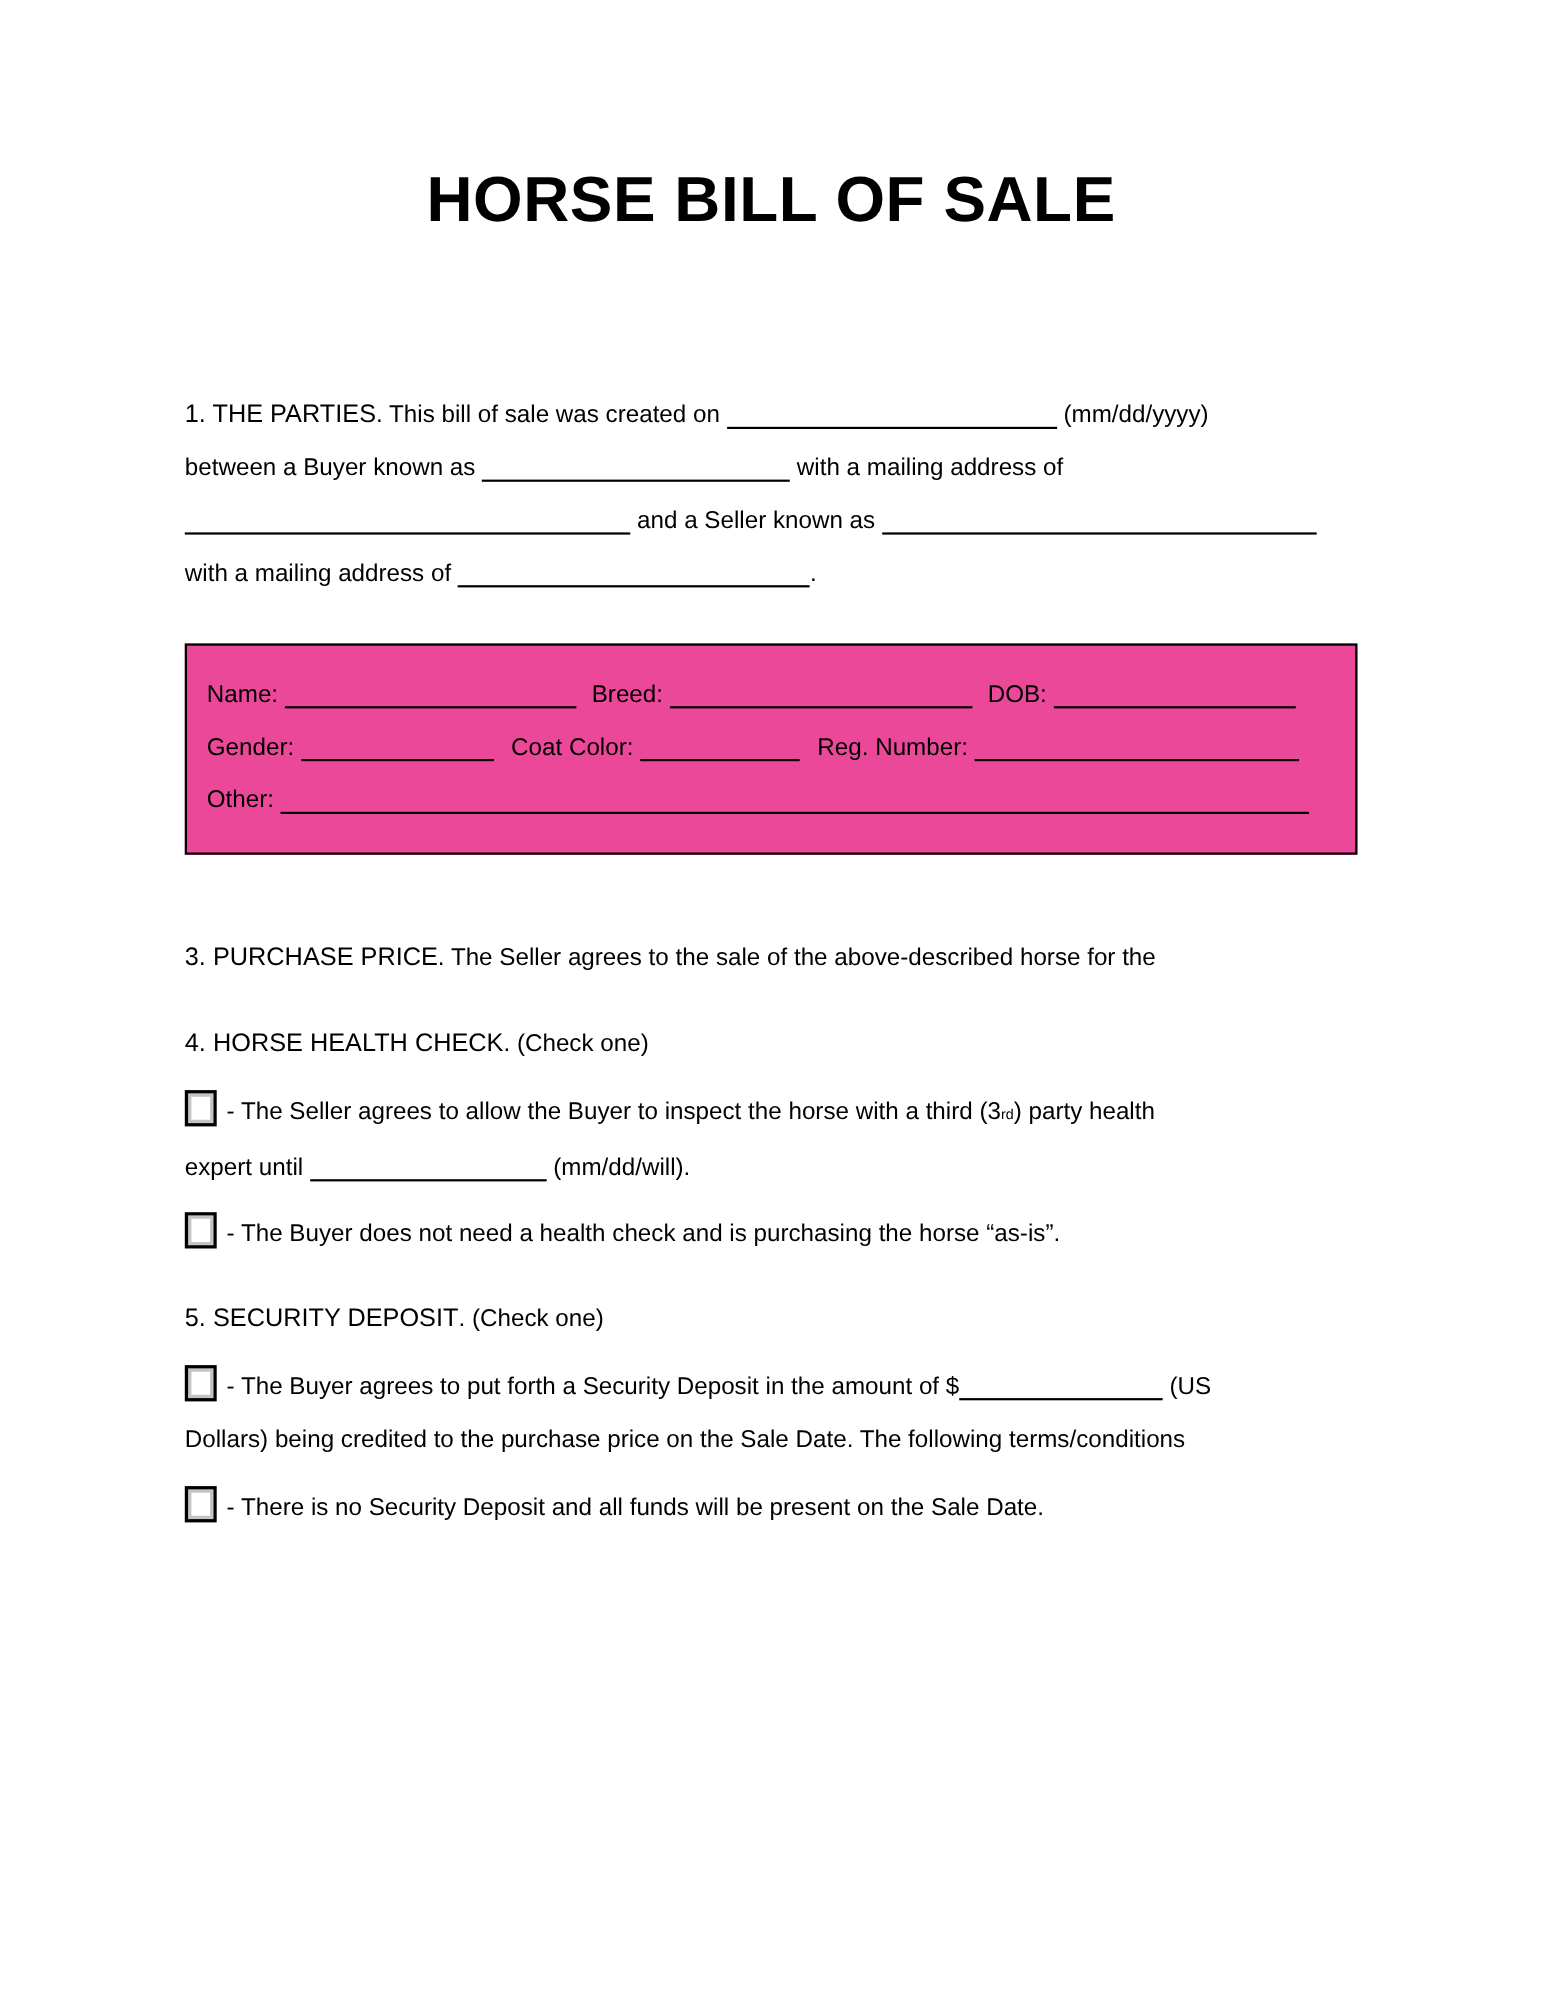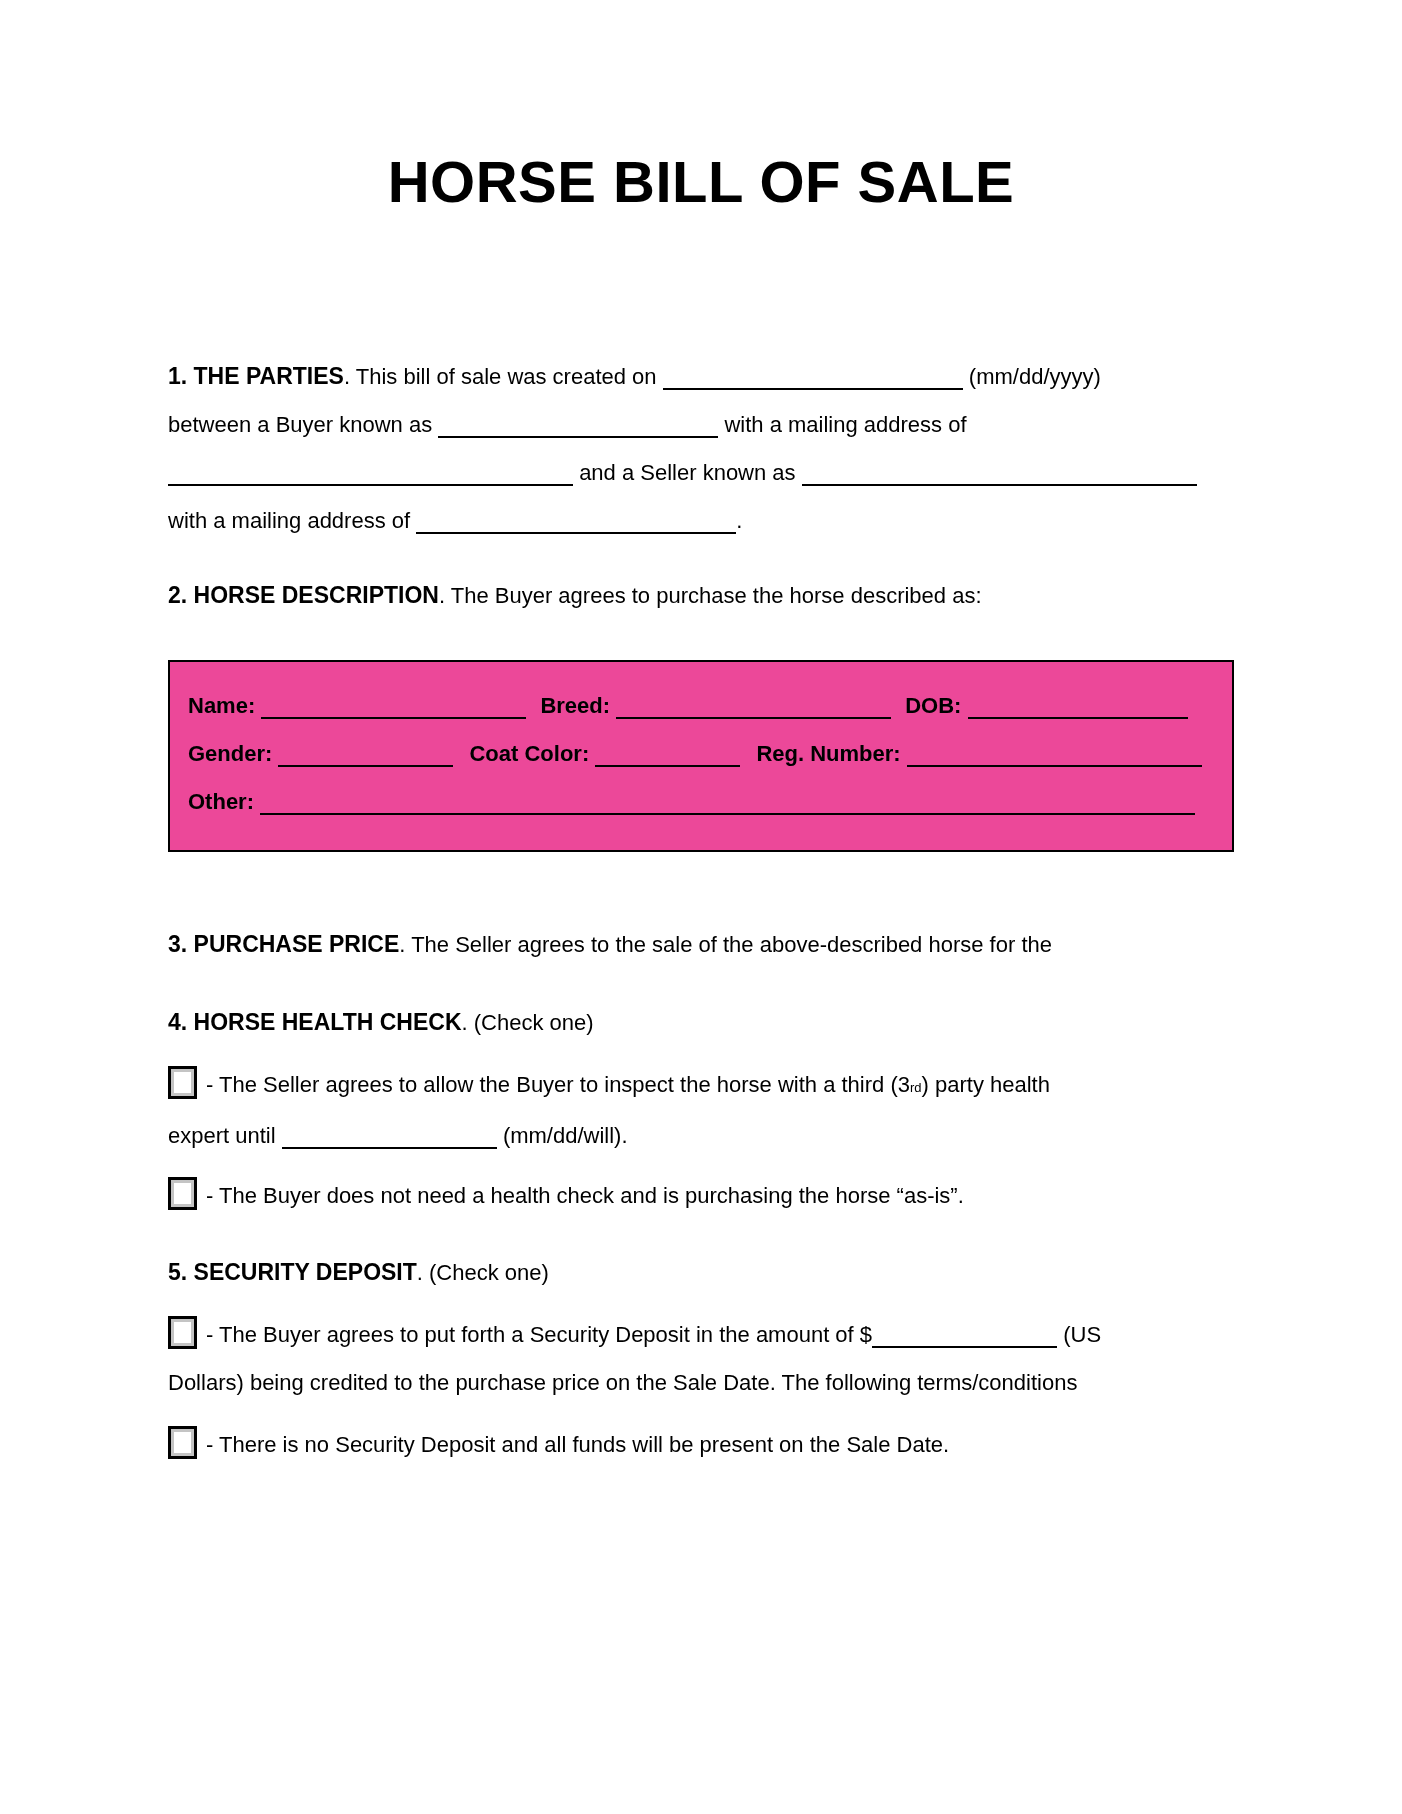--- a/index.html
+++ b/index.html
@@ -20,21 +20,21 @@
     font-weight:bold;
     text-align:center;
     letter-spacing:0.5px;
     white-space:nowrap;
   }
   .line{
     font-size:22px;
     line-height:48px;
     white-space:nowrap;
   }
-  .b{font-weight:bold;}
+  .b{font-weight:normal;}
   .hline .b{font-size:23px;}
   .blank{
     display:inline-block;
     height:30px;
     border-bottom:2px solid #000;
     vertical-align:-6px;
   }
   .checkbox{
     display:inline-block;
     width:23px;height:27px;
@@ -83,21 +83,20 @@
 
   <h1 class="doc-title">HORSE BILL OF SALE</h1>
 
   <div>
     <div class="line hline"><span class="b">1. THE PARTIES</span><span>. This bill of sale was created on</span> <span class="blank" style="width:300px"></span> <span>(mm/dd/yyyy)</span></div>
     <div class="line"><span>between a Buyer known as</span> <span class="blank" style="width:280px"></span> <span>with a mailing address of</span></div>
     <div class="line"><span class="blank" style="width:405px"></span> <span>and a Seller known as</span> <span class="blank" style="width:395px"></span></div>
     <div class="line"><span>with a mailing address of</span> <span class="blank" style="width:320px"></span><span>.</span></div>
   </div>
 
-  <div class="line hline mt26"><span class="b">2. HORSE DESCRIPTION</span><span>. The Buyer agrees to purchase the horse described as:</span></div>
 
   <div class="desc-box">
     <div class="line"><span class="b">Name:</span> <span class="blank" style="width:265px;margin-right:14px"></span><span class="b">Breed:</span> <span class="blank" style="width:275px;margin-right:14px"></span><span class="b">DOB:</span> <span class="blank" style="width:220px"></span></div>
     <div class="line"><span class="b">Gender:</span> <span class="blank" style="width:175px;margin-right:16px"></span><span class="b">Coat Color:</span> <span class="blank" style="width:145px;margin-right:16px"></span><span class="b">Reg. Number:</span> <span class="blank" style="width:295px"></span></div>
     <div class="line"><span class="b">Other:</span> <span class="blank" style="width:935px"></span></div>
   </div>
 
   <div>
     <div class="line hline mt68"><span class="b">3. PURCHASE PRICE</span><span>. The Seller agrees to the sale of the above-described horse for the</span></div>
   </div>

